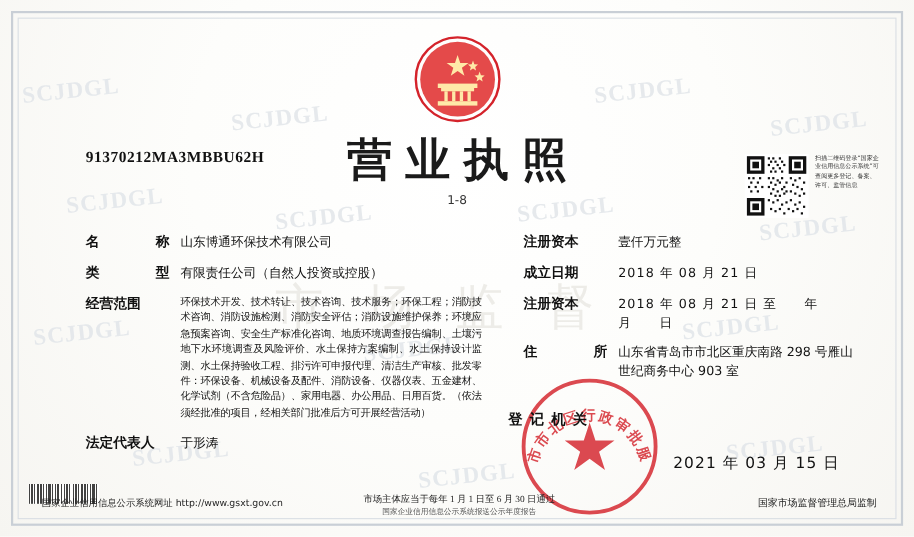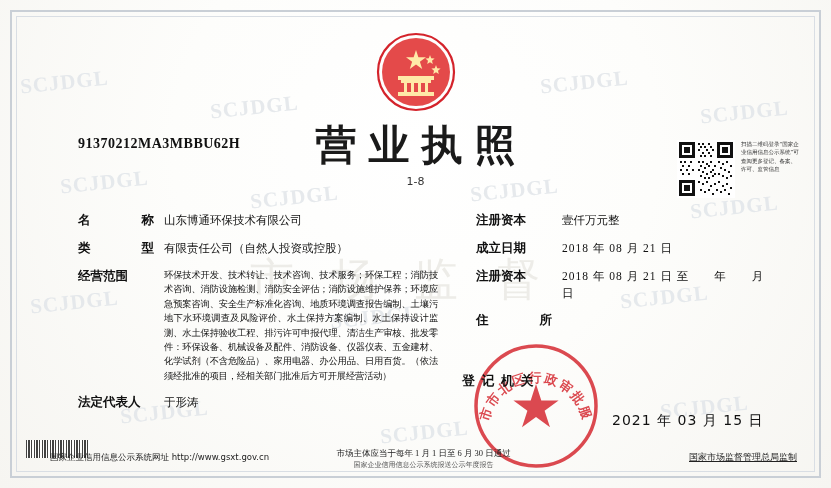--- a/index.html
+++ b/index.html
@@ -185,21 +185,20 @@
     padding-left: 10px;
   }
   .f-value.small {
     font-size: 9.3px;
     line-height: 1.55;
     letter-spacing: -0.2px;
     text-align: justify;
   }
   .f-value.date {
     letter-spacing: 1px;
-    font-family: Liberation Serif, serif;
   }
 
   
   .authority {
     position: absolute;
     left: 462px;
     top: 372px;
     font-family: "DejaVu Sans", sans-serif;
     font-weight: bold;
     font-size: 13px;
@@ -223,21 +222,21 @@
     top: 340px;
     width: 132px;
     height: 132px;
     opacity: 0.82;
   }
   .seal svg { display:block; }
 
   
   .footer {
     position: absolute;
-    left: 16px; right: 0;
+    left: 4px; right: 0;
     bottom: 14px;
     height: 34px;
     padding-left: 48px;
   }
   .footer-left {
     position: absolute;
     left: 34px;
     bottom: 10px;
     font-family: "DejaVu Sans", sans-serif;
     font-size: 8.5px;
@@ -255,21 +254,20 @@
     line-height: 1.5;
   }
   .footer-center .fc2 { font-size: 7px; color: #555; }
   .footer-right {
     position: absolute;
     right: 34px;
     bottom: 10px;
     font-family: "DejaVu Sans", sans-serif;
     font-size: 9px;
     color: #222;
-    text-decoration: underline;
   }
   .barcode {
     position: absolute;
     left: 26px;
     bottom: 30px;
     width: 64px;
     height: 18px;
     background: repeating-linear-gradient(
       90deg,
       #222 0px, #222 1px, #fff 1px, #fff 2px,
@@ -469,20 +467,21 @@
       <div class="f-label">
         <span>注册资本</span>
       </div>
       <div class="f-value date">2018 年 08 月 21 日 至　　年　　月　　日</div>
     </div>
     <div class="field-row">
       <div class="f-label">
         <span>住</span>
         <span>所</span>
       </div>
+      <div class="f-value">山东省青岛市市北区重庆南路 298 号雁山世纪商务中心 903 室</div>
     </div>
   </div>
 
   <div class="seal">
     <svg width="132" height="132" viewBox="0 0 132 132">
       <circle cx="66" cy="66" r="60" fill="none" stroke="#d4232b" stroke-width="3.5"></circle>
       <g fill="#d4232b">
         <polygon points="66,44 71.3,60.5 88.6,60.5 74.6,70.7 80,87.2 66,77 52,87.2 57.4,70.7 43.4,60.5 60.7,60.5"></polygon>
       </g>
       <defs>

